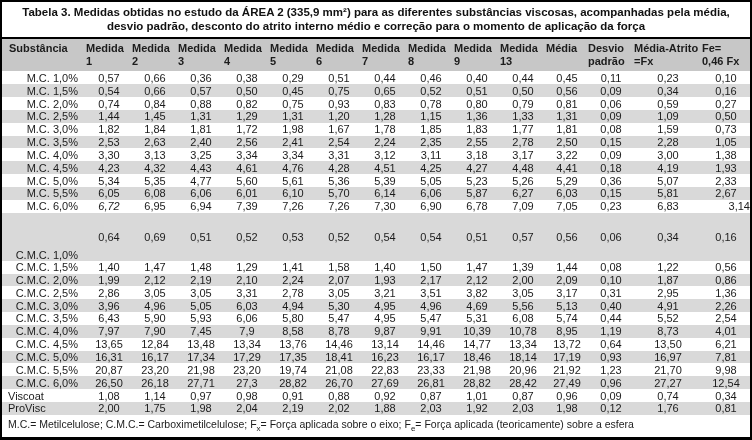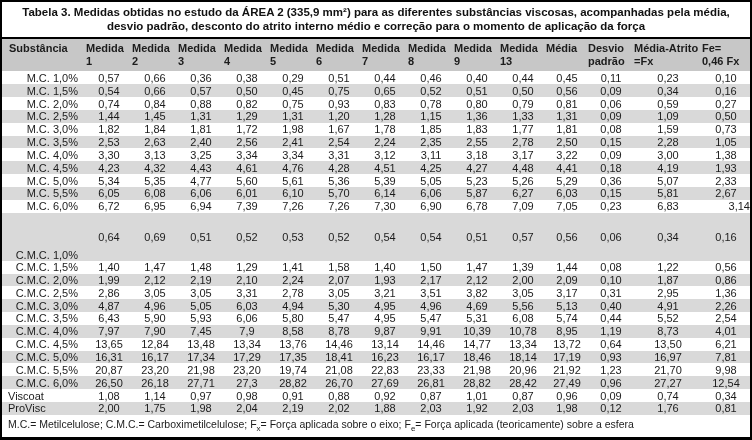--- a/index.html
+++ b/index.html
@@ -287,21 +287,21 @@
         <div class="cell num" style="width: 46px;">6,06</div>
         <div class="cell num" style="width: 46px;">5,87</div>
         <div class="cell num" style="width: 46px;">6,27</div>
         <div class="cell num" style="width: 42px;">6,03</div>
         <div class="cell num" style="width: 46px;">0,15</div>
         <div class="cell num" style="width: 68px;">5,81</div>
         <div class="cell num" style="width: 48px;">2,67</div>
       </div>
       <div class="row">
         <div class="cell sub r" style="width: 84px;">M.C. 6,0%</div>
-        <div class="cell num" style="width: 46px;">6,72</div>
+        <div class="cell num" style="width: 46px; font-style: italic;">6,72</div>
         <div class="cell num" style="width: 46px;">6,95</div>
         <div class="cell num" style="width: 46px;">6,94</div>
         <div class="cell num" style="width: 46px;">7,39</div>
         <div class="cell num" style="width: 46px;">7,26</div>
         <div class="cell num" style="width: 46px;">7,26</div>
         <div class="cell num" style="width: 46px;">7,30</div>
         <div class="cell num" style="width: 46px;">6,90</div>
         <div class="cell num" style="width: 46px;">6,78</div>
         <div class="cell num" style="width: 46px;">7,09</div>
         <div class="cell num" style="width: 42px;">7,05</div>
@@ -372,21 +372,21 @@
         <div class="cell num" style="width: 46px;">3,51</div>
         <div class="cell num" style="width: 46px;">3,82</div>
         <div class="cell num" style="width: 46px;">3,05</div>
         <div class="cell num" style="width: 42px;">3,17</div>
         <div class="cell num" style="width: 46px;">0,31</div>
         <div class="cell num" style="width: 68px;">2,95</div>
         <div class="cell num" style="width: 48px;">1,36</div>
       </div>
       <div class="row">
         <div class="cell sub r" style="width: 84px;">C.M.C. 3,0%</div>
-        <div class="cell num" style="width: 46px;">4,87</div>
+        <div class="cell num" style="width: 46px;">3,96</div>
         <div class="cell num" style="width: 46px;">4,96</div>
         <div class="cell num" style="width: 46px;">5,05</div>
         <div class="cell num" style="width: 46px;">6,03</div>
         <div class="cell num" style="width: 46px;">4,94</div>
         <div class="cell num" style="width: 46px;">5,30</div>
         <div class="cell num" style="width: 46px;">4,95</div>
         <div class="cell num" style="width: 46px;">4,96</div>
         <div class="cell num" style="width: 46px;">4,69</div>
         <div class="cell num" style="width: 46px;">5,56</div>
         <div class="cell num" style="width: 42px;">5,13</div>

